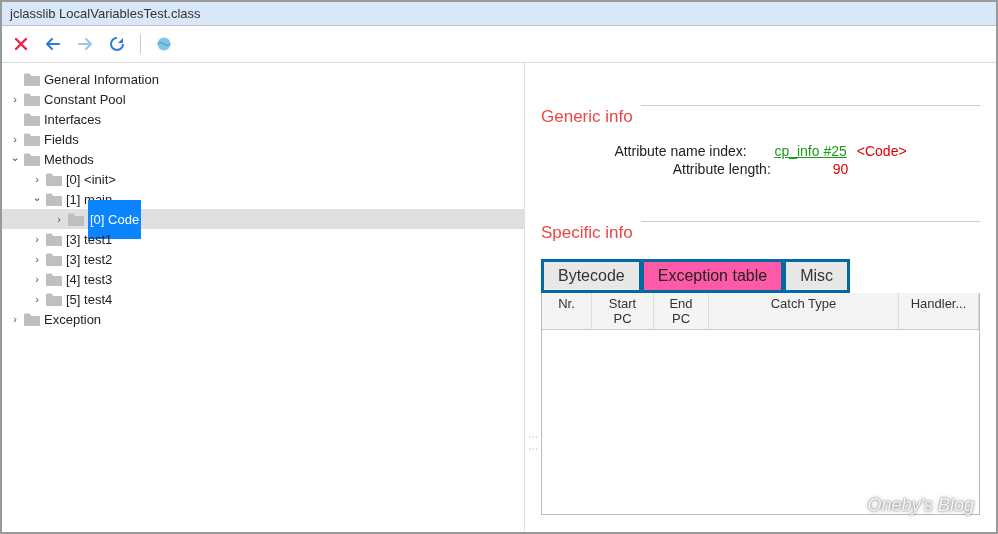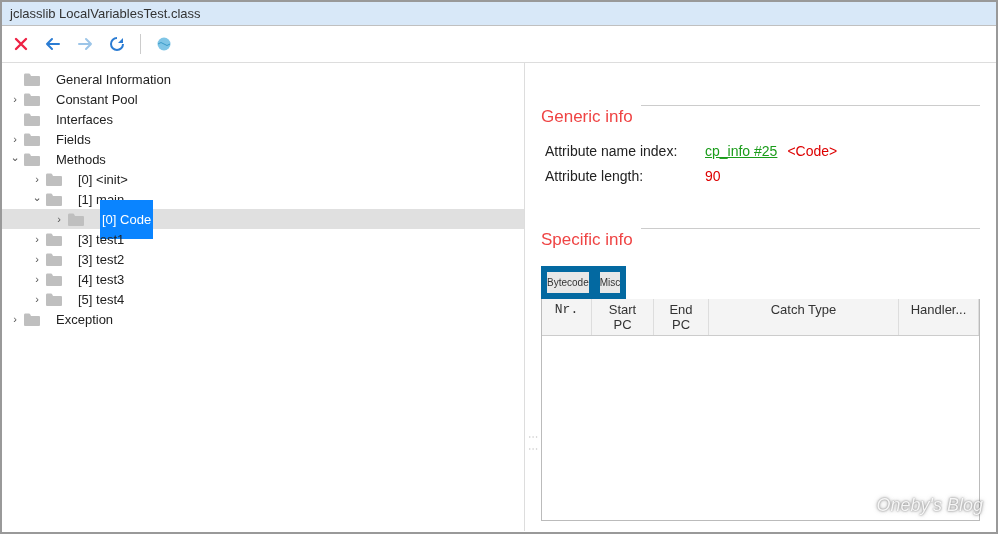--- a/index.html
+++ b/index.html
@@ -69,21 +69,21 @@
       font-size: 11px;
     }
     .tree-chevron.empty { color: transparent; }
     .folder-icon {
       width: 16px;
       height: 13px;
       display: inline-block;
       margin: 0 4px 0 2px;
     }
     .folder-icon svg { display: block; }
-    .tree-label { color: #222; margin-left: 12px; }
+    .tree-label { color: #222; }
     .tree-label.highlight {
       background: #0a84ff;
       color: #fff;
       padding: 12px 2px;
     }
     .detail-pane {
       flex: 1;
       padding: 10px 16px;
     }
     .fieldset-label {
@@ -98,37 +98,38 @@
       flex: 1;
       margin-left: 8px;
     }
     .fieldset-header {
       display: flex;
       align-items: center;
       margin: 6px 0 12px 0;
     }
     .info-row {
       display: flex;
-      margin: 9px 4px;
+      margin: 2px 4px;
       font-size: 14px;
+      justify-content: center;
     }
     .info-label { width: 160px; color: #222; }
     .info-link { color: #1a9c1a; text-decoration: underline; cursor: pointer; }
     .info-red { color: #d00; margin-left: 10px; }
     .info-val { color: #d00; }
     .tabs {
       display: flex;
       margin-top: 8px;
     }
     .tab {
-      padding: 5px 0;
-      border: 6px solid #0369a1;
+      padding: 5px 14px;
+      border: 3px solid #0369a1;
       background: #e8e8e8;
       cursor: pointer;
-      font-size: 10px;
+      font-size: 16px;
       margin-right: -1px;
     }
     .tab.active {
       background: #ff5aa8;
       color: #222;
       font-weight: 400;
     }
     .table-wrap {
       border: 1px solid #bbb;
       border-top: none;
@@ -142,21 +143,21 @@
       border-bottom: 1px solid #ccc;
       font-size: 13px;
     }
     .th {
       padding: 3px 6px;
       border-right: 1px solid #ddd;
       text-align: center;
     }
     .watermark {
       position: absolute;
-      right: 13px;
+      right: 22px;
       bottom: 16px;
       color: rgba(255,255,255,0.9);
       text-shadow: 0 0 4px rgba(120,120,120,0.6), 0 0 2px rgba(80,80,80,0.8);
       font-size: 18px;
       font-style: italic;
       pointer-events: none;
     }
     .grip {
       position: absolute;
       left: 526px;
@@ -341,25 +342,26 @@
       <span class="info-val">90</span>
     </div>
 
     <div class="fieldset-header" style="margin-top:18px">
       <span class="fieldset-label">Specific info</span>
       <span class="fieldset-line"></span>
     </div>
 
     <div class="tabs" id="tabs">
         <div class="tab">Bytecode</div>
+        <div class="tab active">Exception table</div>
         <div class="tab">Misc</div>
       </div>
     <div class="table-wrap">
       <div class="table-head" id="thead">
-          <div class="th" style="width: 50px; font-family: Liberation Mono, monospace;">Nr.</div>
+          <div class="th" style="width: 50px;">Nr.</div>
           <div class="th" style="width: 62px;">Start PC</div>
           <div class="th" style="width: 55px;">End PC</div>
           <div class="th" style="width: 190px; flex: 1 1 0%;">Catch Type</div>
           <div class="th" style="width: 80px;">Handler...</div>
         </div>
     </div>
   </div>
 </div>
 
 <div class="grip">⋮⋮</div>

